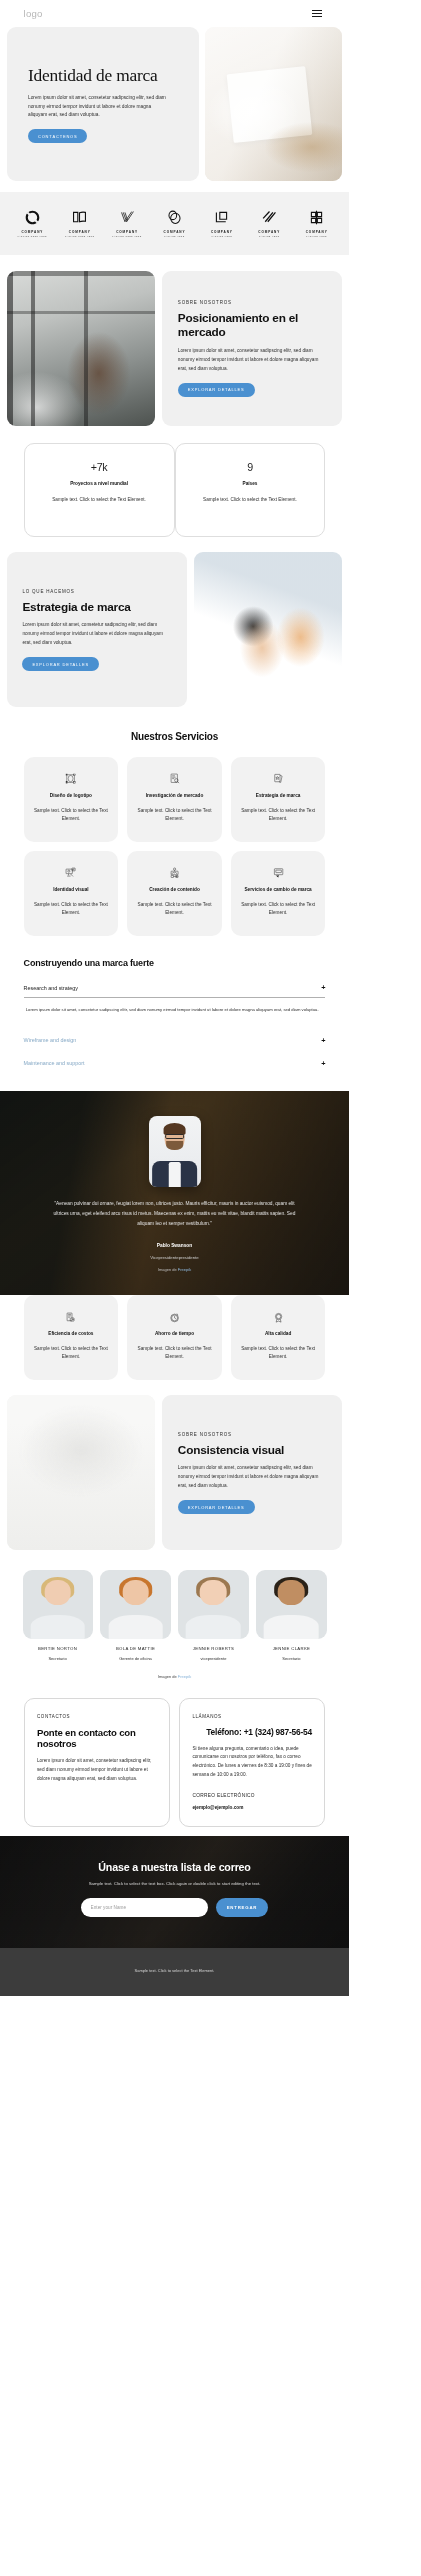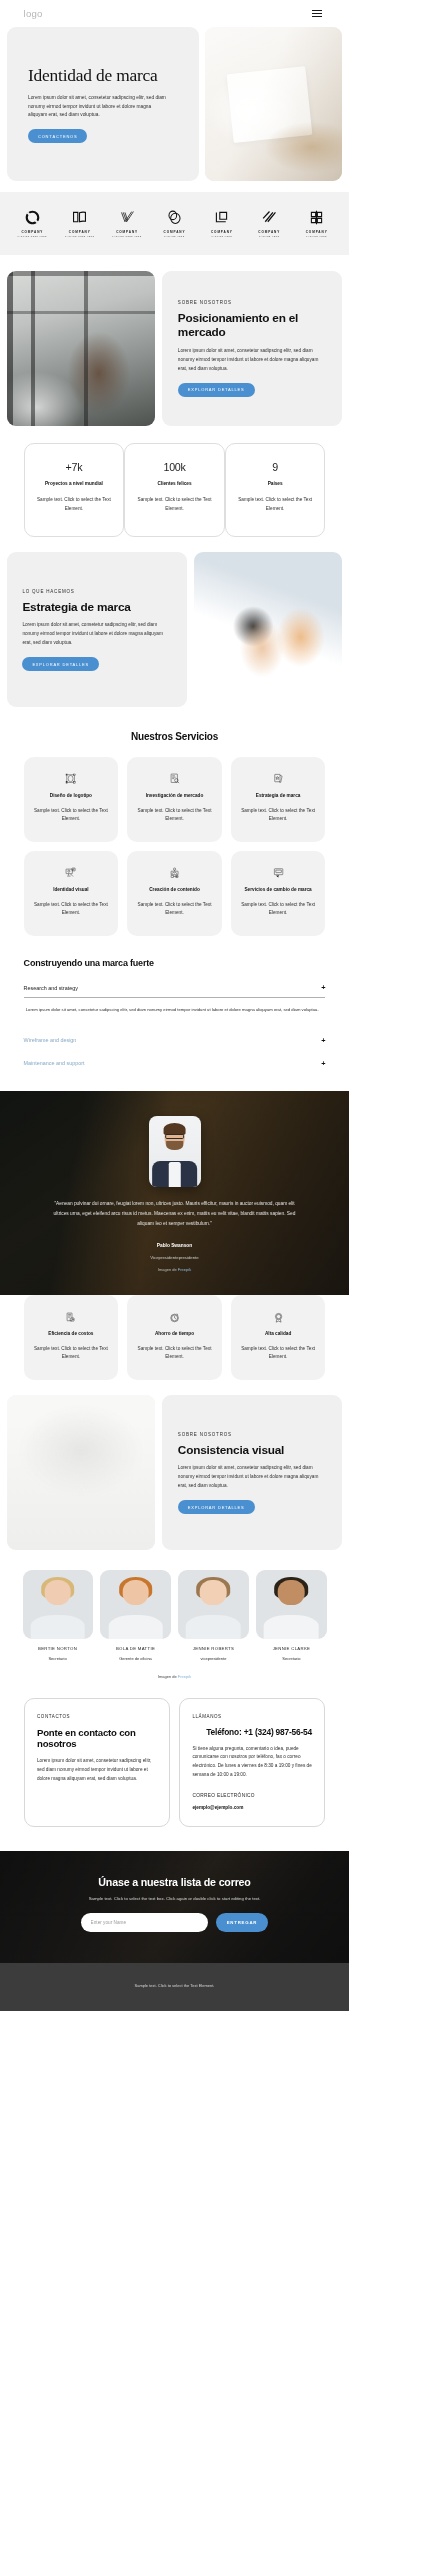--- a/index.html
+++ b/index.html
@@ -322,21 +322,21 @@
   }
   .c-eyebrow { font-size: 4.5px; letter-spacing: 0.6px; color: #262626; margin-bottom: 7.9px; }
   .c-title { font-size: 9.6px; font-weight: 700; line-height: 1.2; letter-spacing: -0.2px; color: #0f0f0f; margin-bottom: 7.9px; }
   .c-title.small { font-size: 8.4px; text-align: right; }
   .c-text { font-size: 4.7px; line-height: 1.9; color: #2d2d2d; }
   .c-sub { font-size: 4.8px; letter-spacing: 0.3px; color: #1e1e1e; margin-top: 12.4px; }
   .c-mail { font-size: 4.7px; font-weight: 700; color: #111; margin-top: 7.9px; }
 
   
   .newsletter {
-    margin-top: 24px;
+    margin-top: 9px;
     padding: 25px 22.5px 31px;
     text-align: center;
     position: relative;
     background:
       linear-gradient(180deg, rgba(12,12,12,.78), rgba(14,14,14,.82)),
       linear-gradient(125deg, #1a1a1a 0%, #3a3632 28%, #6d5b45 52%, #2a2724 78%, #141414 100%);
   }
   .nl-title { font-size: 10.7px; font-weight: 700; color: #fff; letter-spacing: -0.2px; margin-bottom: 7.9px; }
   .nl-sub { font-size: 4.3px; color: #dcdcdc; margin-bottom: 12.4px; }
   .nl-form { display: flex; justify-content: center; gap: 7.9px; align-items: center; }
@@ -462,25 +462,20 @@
       <div class="sec-title">Posicionamiento en el mercado</div>
       <div class="sec-text">Lorem ipsum dolor sit amet, consetetur sadipscing elitr, sed diam nonumy eirmod tempor invidunt ut labore et dolore magna aliquyam erat, sed diam voluptua.</div>
       <button class="btn">EXPLORAR DETALLES</button>
     </div>
   </div>
 
   <div class="stats">
     <div class="stat-card">
       <div class="stat-num">+7k</div>
       <div class="stat-label">Proyectos a nivel mundial</div>
-      <div class="stat-text">Sample text. Click to select the Text Element.</div>
-    </div>
-    <div class="stat-card">
-      <div class="stat-num">100k</div>
-      <div class="stat-label">Clientes felices</div>
       <div class="stat-text">Sample text. Click to select the Text Element.</div>
     </div>
     <div class="stat-card">
       <div class="stat-num">9</div>
       <div class="stat-label">Países</div>
       <div class="stat-text">Sample text. Click to select the Text Element.</div>
     </div>
   </div>
 
   <div class="split">

